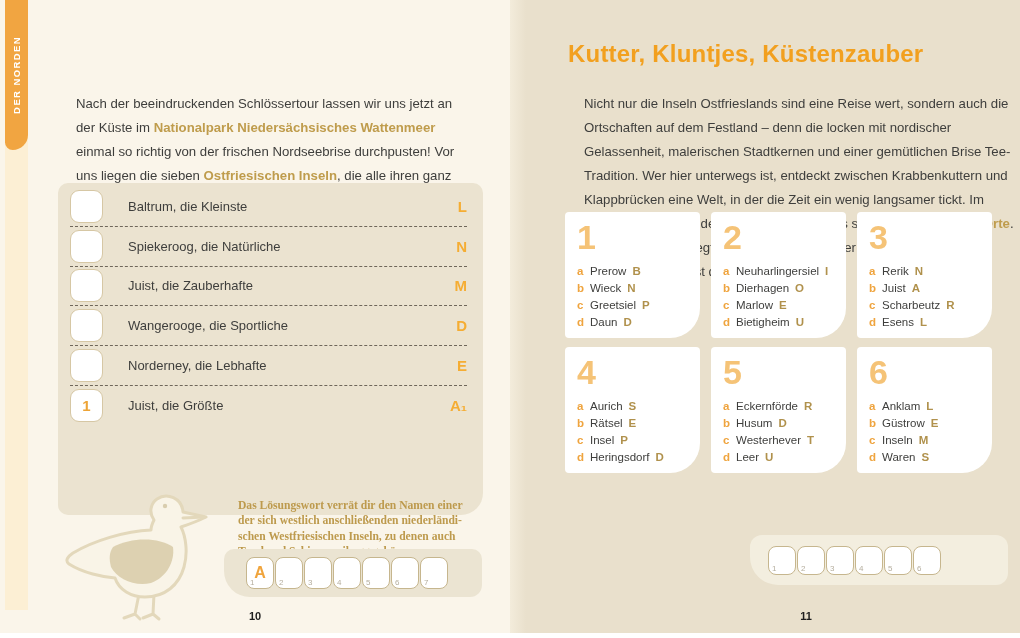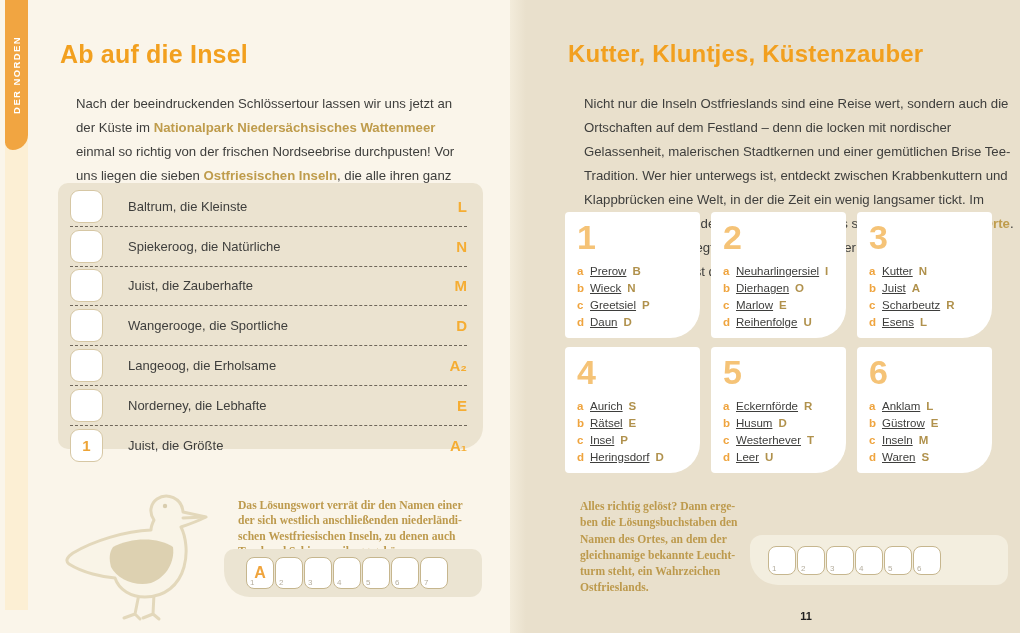--- a/index.html
+++ b/index.html
@@ -15,21 +15,21 @@
   .tab-strip{position:absolute;left:5px;top:120px;width:23px;height:490px;background:#fcefd4;}
   .tab{position:absolute;left:5px;top:0;width:23px;height:150px;background:#f1a541;
     border-radius:0 0 16px 8px;display:flex;align-items:center;justify-content:center;}
   .tab span{writing-mode:vertical-rl;transform:rotate(180deg);color:#fff;font-weight:bold;
     font-size:9.5px;letter-spacing:1.4px;}
   
   .h1{position:absolute;font-weight:800;color:#f2a01f;font-size:25px;letter-spacing:.2px;margin:0;}
   .intro{position:absolute;font-size:13.2px;line-height:24px;color:#3e3e3c;margin:16px;}
   .hl{color:#bf9c4c;font-weight:bold;}
   
-  .panel{position:absolute;left:58px;top:183px;width:425px;height:266px;background:#ebe3d0;
+  .panel{position:absolute;left:58px;top:183px;width:425px;height:332px;background:#ebe3d0;
     border-radius:10px 10px 22px 10px;padding:4px 0;box-sizing:border-box;}
   .irow{display:flex;align-items:center;height:39.8px;margin:0 16px 0 12px;box-sizing:border-box;}
   .irow:not(:last-child){border-bottom:1.6px dashed #6f675a;}
   .ibox{width:33px;height:33px;background:#fff;border:1.5px solid #d6c7a4;border-radius:9px;
     box-sizing:border-box;flex:0 0 auto;display:flex;align-items:center;justify-content:center;
     font-weight:bold;font-size:15px;color:#eda437;}
   .ilabel{margin-left:25px;font-size:13px;color:#3e3e3c;}
   .iletter{margin-left:auto;font-weight:800;font-size:15px;color:#f5ad33;}
   
   .gull{position:absolute;left:55px;top:484px;}
@@ -50,33 +50,32 @@
   .abox .l{font-weight:800;font-size:16px;color:#f0a43c;}
   .pageno{position:absolute;top:610px;left:0;width:100%;text-align:center;
     font-size:11px;font-weight:bold;color:#1e1e1e;}
   
   .cards{position:absolute;left:55px;top:212px;width:427px;display:grid;
     grid-template-columns:135px 135px 135px;grid-template-rows:126px 126px;gap:9px 11px;}
   .card{background:#fff;border-radius:4px 4px 30px 4px;padding:8px 12px;box-sizing:border-box;}
   .card-num{font-size:34px;font-weight:800;color:#f5c377;line-height:1;margin-bottom:9px;}
   .opt{display:flex;align-items:baseline;font-size:11.5px;line-height:17px;}
   .opt-key{font-weight:bold;color:#efa43e;width:13px;flex:0 0 auto;}
-  .opt-name{color:#3e3e3c;text-decoration:underline;}
+  .opt-name{color:#3e3e3c;}
   .opt-letter{font-weight:bold;color:#b0914c;margin-left:6px;}
 </style>
 </head>
 <body>
 
 <div class="page page-left">
   <div class="tab-strip"></div>
   <div class="tab">
     <span>DER NORDEN</span>
   </div>
 
-  <h1 class="h1" style="left:60px;top:40px;">Ab auf die Insel</h1>
 
   <p class="intro" style="left:60px;top:76px;width:392px;"><span>Nach der beeindruckenden Schlössertour lassen wir uns jetzt an der Küste im </span><span class="hl">Nationalpark Niedersächsisches Wattenmeer</span><span> einmal so richtig von der frischen Nordseebrise durchpusten! Vor uns liegen die sieben </span><span class="hl">Ostfriesischen Inseln</span><span>, die alle ihren ganz individuellen Charme haben. Kannst du sie von West nach Ost in die richtige Reihenfolge bringen?</span></p>
 
   <div class="panel">
     <div class="irow">
       <div class="ibox"></div>
       <div class="ilabel">Baltrum, die Kleinste</div>
       <div class="iletter">L</div>
     </div>
     <div class="irow">
@@ -86,25 +85,20 @@
     </div>
     <div class="irow">
       <div class="ibox"></div>
       <div class="ilabel">Juist, die Zauberhafte</div>
       <div class="iletter">M</div>
     </div>
     <div class="irow">
       <div class="ibox"></div>
       <div class="ilabel">Wangerooge, die Sportliche</div>
       <div class="iletter">D</div>
-    </div>
-    <div class="irow">
-      <div class="ibox"></div>
-      <div class="ilabel">Langeoog, die Erholsame</div>
-      <div class="iletter">A₂</div>
     </div>
     <div class="irow">
       <div class="ibox"></div>
       <div class="ilabel">Norderney, die Lebhafte</div>
       <div class="iletter">E</div>
     </div>
     <div class="irow">
       <div class="ibox">1</div>
       <div class="ilabel">Juist, die Größte</div>
       <div class="iletter">A₁</div>
@@ -151,20 +145,21 @@
     <div class="abox">
       <span class="n">6</span>
       <span class="l"></span>
     </div>
     <div class="abox">
       <span class="n">7</span>
       <span class="l"></span>
     </div>
   </div>
 
+  <div class="pageno">10</div>
 </div>
 
 <div class="page page-right">
   <h1 class="h1" style="left:58px;top:40px;font-size:24px;">Kutter, Kluntjes, Küstenzauber</h1>
 
   <p class="intro" style="left:58px;top:76px;width:437px;"><span>Nicht nur die Inseln Ostfrieslands sind eine Reise wert, sondern auch die Ortschaften auf dem Festland – denn die locken mit nordischer Gelassenheit, malerischen Stadtkernen und einer gemütlichen Brise Tee-Tradition. Wer hier unterwegs ist, entdeckt zwischen Krabbenkuttern und Klappbrücken eine Welt, in der die Zeit ein wenig langsamer tickt. Im folgenden Rätsel findest du einige besonders schöne </span><span class="hl">ostfriesische Orte</span><span>. Aber Achtung: Es liegt jeweils nur eine der vier aufgelisteten Städte in Ostfriesland. Findest du heraus welche?</span></p>
 
   <div class="cards">
 
     <div class="card">
@@ -203,30 +198,30 @@
         <span class="opt-name">Dierhagen</span>
         <span class="opt-letter">O</span>
       </div>
       <div class="opt">
         <span class="opt-key">c</span>
         <span class="opt-name">Marlow</span>
         <span class="opt-letter">E</span>
       </div>
       <div class="opt">
         <span class="opt-key">d</span>
-        <span class="opt-name">Reihenfolge</span>
+        <span class="opt-name">Bietigheim</span>
         <span class="opt-letter">U</span>
       </div>
     </div>
 
     <div class="card">
       <div class="card-num">3</div>
       <div class="opt">
         <span class="opt-key">a</span>
-        <span class="opt-name">Kutter</span>
+        <span class="opt-name">Rerik</span>
         <span class="opt-letter">N</span>
       </div>
       <div class="opt">
         <span class="opt-key">b</span>
         <span class="opt-name">Juist</span>
         <span class="opt-letter">A</span>
       </div>
       <div class="opt">
         <span class="opt-key">c</span>
         <span class="opt-name">Scharbeutz</span>
@@ -306,26 +301,20 @@
       </div>
       <div class="opt">
         <span class="opt-key">d</span>
         <span class="opt-name">Waren</span>
         <span class="opt-letter">S</span>
       </div>
     </div>
 
   </div>
 
-  <p class="note note-right">Alles richtig gelöst? Dann erge-
-ben die Lösungsbuchstaben den
-Namen des Ortes, an dem der
-gleichnamige bekannte Leucht-
-turm steht, ein Wahrzeichen
-Ostfrieslands.</p>
 
   <div class="ans-panel ans-right">
     <div class="abox" style="height:29px;">
       <span class="n">1</span>
       <span class="l"></span>
     </div>
     <div class="abox" style="height:29px;">
       <span class="n">2</span>
       <span class="l"></span>
     </div>

